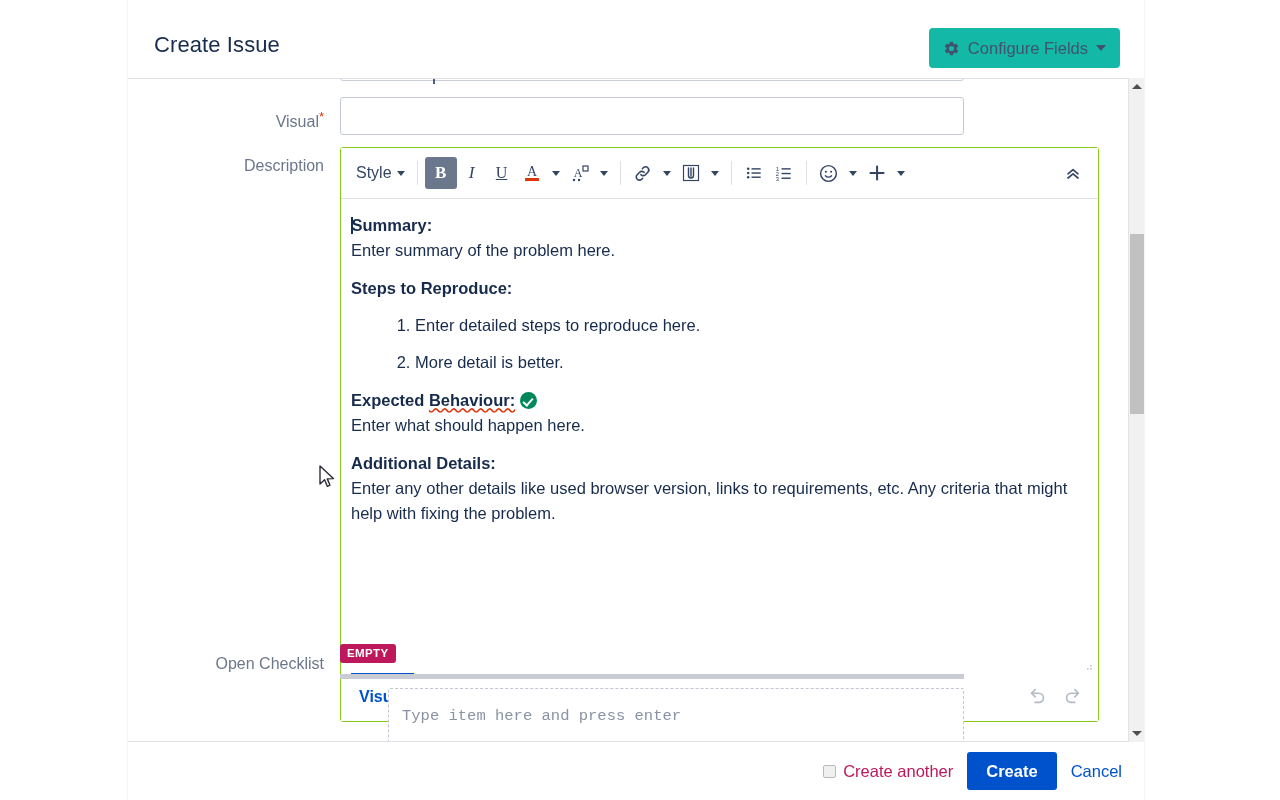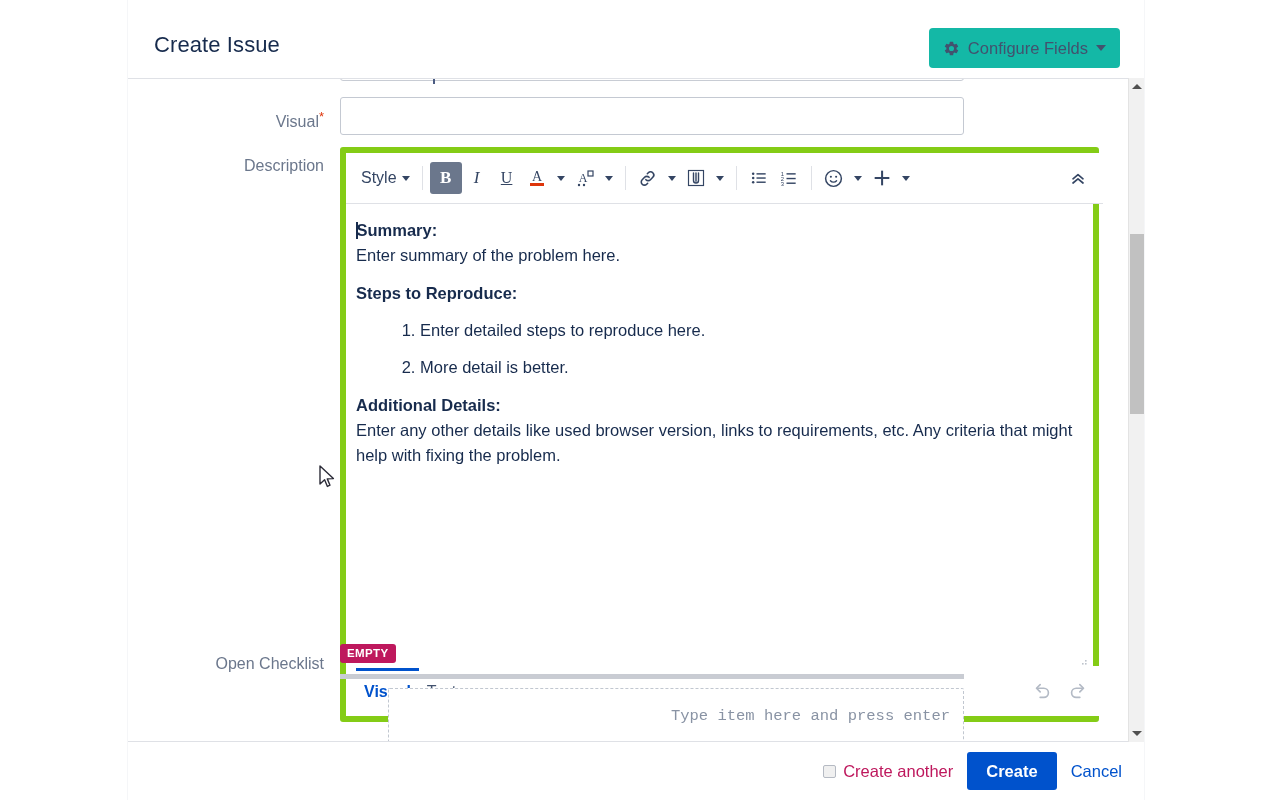--- a/index.html
+++ b/index.html
@@ -90,21 +90,21 @@
     font-size: 15px; padding: 0 9px;
     color: #172b4d;
     font-family: "Liberation Sans", sans-serif;
   }
 
   
   #description-label { left: 0px; top: 78px; width: 196px; }
   #editor {
     position: absolute; left: 212px; top: 68px;
     width: 759px; height: 575px;
-    border: 6px solid #84cc16; border-radius: 3px;
+    border: 1px solid #84cc16; border-radius: 3px;
     background: #fff;
     padding-left: 34px;
   }
 
   
   #editor-toolbar {
     position: absolute; left: 0; top: 0;
     width: 757px; height: 51px;
     border-bottom: 1px solid #dfe1e6;
     display: flex; align-items: center;
@@ -201,21 +201,21 @@
     position: absolute; left: 212px; top: 595px;
     width: 624px; height: 5px; background: #c9ccd3;
   }
   #checklist-input {
     position: absolute; left: 260px; top: 609px;
     width: 576px; height: 55px;
     border: 1px dashed #c1c7d0; border-radius: 2px;
     background: #fff; outline: none;
     padding: 10px 13px;
     font-family: "Liberation Mono", monospace;
-    font-size: 15.5px; color: #7a8699; text-align: right;
+    font-size: 15.5px; color: #7a8699;
   }
   #checklist-input::placeholder { color: #8993a4; opacity: 1; }
 
   
   #scrollbar {
     position: absolute; right: 0; top: 78px;
     width: 16px; height: 664px;
     background: #f1f1f1;
     border-left: 1px solid #e3e3e3;
   }
@@ -446,20 +446,24 @@
         </div>
 
         <div class="blk">
           <p class="h">Steps to Reproduce:</p>
           <ol>
             <li>Enter detailed steps to reproduce here.</li>
             <li>More detail is better.</li>
           </ol>
         </div>
 
+        <div class="blk">
+          <p class="h"><span>Expected </span><span class="spell">Behaviour:</span><span class="green-check"></span></p>
+          <p>Enter what should happen here.</p>
+        </div>
 
         <div class="blk">
           <p class="h">Additional Details:</p>
           <p>Enter any other details like used browser version, links to requirements, etc. Any criteria that might help with fixing the problem.</p>
         </div>
 
       </div>
 
       <svg id="resize-grip" viewBox="0 0 10 10">
         <g fill="#8993a4">

